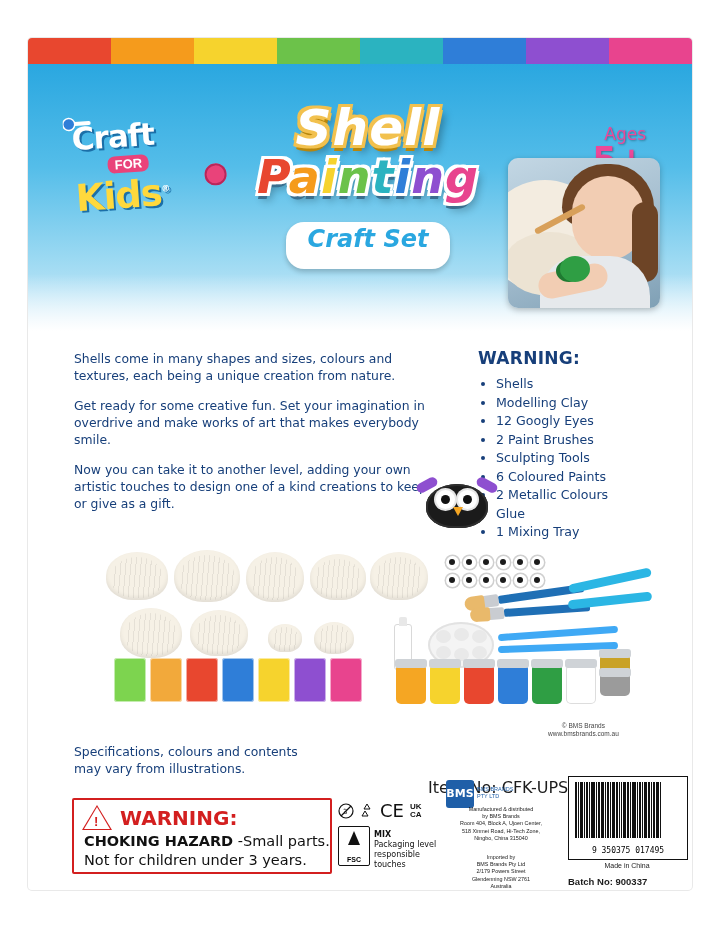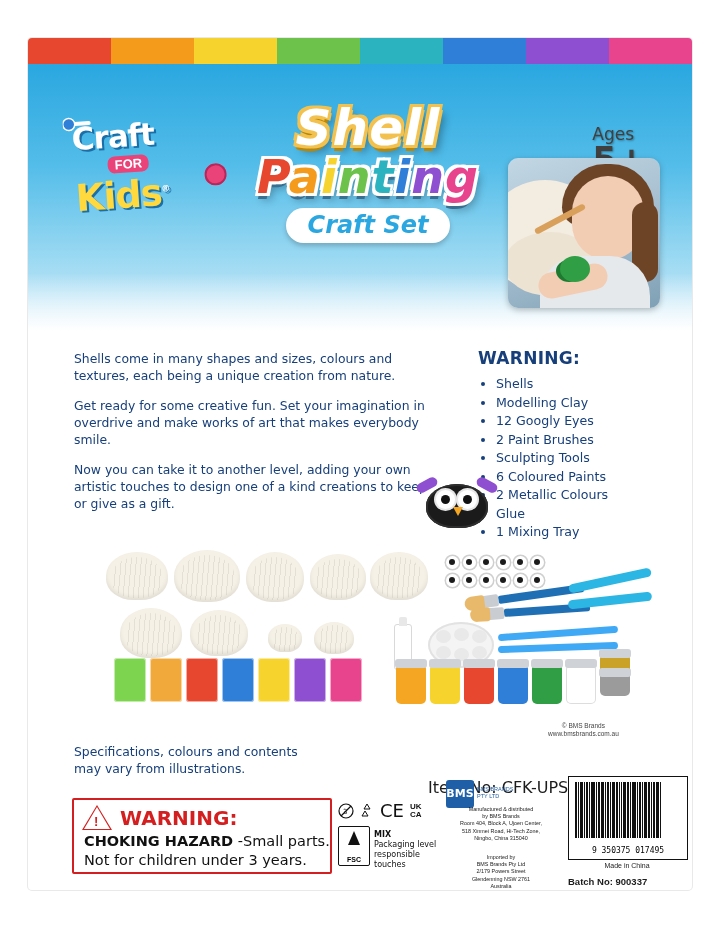--- a/index.html
+++ b/index.html
@@ -45,26 +45,26 @@
      text-shadow:-3px -3px 0 #ffffff,3px -3px 0 #ffffff,-3px 3px 0 #ffffff,3px 3px 0 #ffffff,
                  0 6px 0 #3a6f8f,4px 7px 8px rgba(0,0,0,.3);}
   .t-paint span:nth-child(1){color:#e8472f;}
   .t-paint span:nth-child(2){color:#f59b1c;}
   .t-paint span:nth-child(3){color:#f6d32d;}
   .t-paint span:nth-child(4){color:#6cc24a;}
   .t-paint span:nth-child(5){color:#2bb3c0;}
   .t-paint span:nth-child(6){color:#2f7ed8;}
   .t-paint span:nth-child(7){color:#8e4fd0;}
   .t-paint span:nth-child(8){color:#e8448e;}
-  .t-craftset{display:inline-block;margin-top:6px;background:#ffffff;border-radius:18px;
-     padding:3px 22px 4px;color:#2aa7e0;font-size:24px;font-style:italic;font-weight:bold;
+  .t-craftset{display:inline-block;margin-top:20px;background:#ffffff;border-radius:18px;
+     padding:3px 22px 16px;color:#2aa7e0;font-size:24px;font-style:italic;font-weight:bold;
      font-family:"DejaVu Sans",sans-serif;box-shadow:0 3px 5px rgba(0,0,0,.2);}
 
   
-  .ages{position:absolute;right:46px;top:86px;text-align:left;color:#404040;
+  .ages{position:absolute;right:46px;top:86px;text-align:right;color:#ec4899;
      font-family:"DejaVu Sans",sans-serif;text-shadow:1px 1px 2px rgba(0,0,0,.35);}
   .ages .a1{font-size:17px;}
   .ages .a2{font-size:35px;font-weight:bold;line-height:32px;}
 
   
   .photo{position:absolute;right:32px;top:120px;width:152px;height:150px;border-radius:10px;
      overflow:hidden;background:linear-gradient(160deg,#c3d7e4 0%,#9fb9cb 60%,#7fa0b5 100%);
      box-shadow:0 2px 6px rgba(0,0,0,.25);}
   .ph-shape{position:absolute;left:-22px;top:22px;width:118px;height:112px;border-radius:50%;
      background:#f3ece0;}

